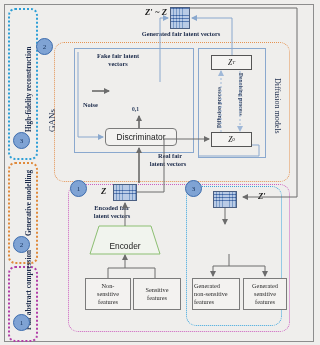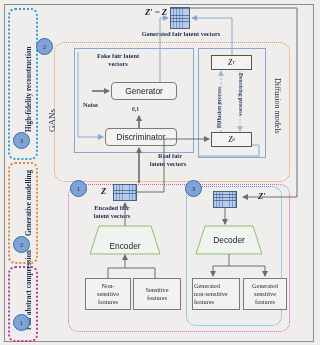--- a/index.html
+++ b/index.html
@@ -134,21 +134,20 @@
 
   <div class="txt mathit" style="left:145px;top:8px;">Z′ ~ Z</div>
   <div class="grid" style="left:170px;top:7px;width:20px;height:22px;"></div>
   <div class="txt small" style="left:131px;top:30px;width:100px;">Generated fair latent vectors</div>
 
   <div class="vlabel up" style="left:47px;top:132px;font-size:9px;font-weight:normal;">GANs</div>
 
   <div class="txt small" style="left:88px;top:52px;width:60px;">Fake fair latent</div>
   <div class="txt small" style="left:88px;top:60px;width:60px;">vectors</div>
 
-  <div class="mbox" style="left:111px;top:82px;width:66px;height:18px;">Generator</div>
   <div class="txt small" style="left:83px;top:101px;">Noise</div>
 
   <div class="txt tiny" style="left:132px;top:106px;font-weight:bold;">0,1</div>
 
   <div class="mbox" style="left:105px;top:128px;width:72px;height:18px;">Discriminator</div>
 
   <div class="txt small" style="left:146px;top:152px;width:48px;">Real fair</div>
   <div class="txt small" style="left:138px;top:160px;width:60px;">latent vectors</div>
 
   <div class="vlabel down" style="left:282px;top:78px;font-size:8px;font-weight:normal;">Diffusion models</div>
@@ -174,27 +173,20 @@
   <div class="txt mathit" style="left:258px;top:192px;">Z′</div>
 
   <div class="trapwrap" style="left:90px;top:226px;width:70px;height:40px;">
     <svg width="70" height="28">
       <polygon points="9,0 61,0 70,28 0,28" fill="#f1f4ee" stroke="#8cbf72" stroke-width="1"></polygon>
     </svg>
     <div style="position:absolute;inset:0;display:flex;align-items:center;justify-content:center;
                 font-size:8.4px;color:#232323;font-family:'Liberation Sans',sans-serif;">Encoder</div>
   </div>
 
-  <div class="trapwrap" style="left:196px;top:226px;width:66px;height:28px;">
-    <svg width="66" height="28">
-      <polygon points="9,0 57,0 66,28 0,28" fill="#f1f4ee" stroke="#8cbf72" stroke-width="1"></polygon>
-    </svg>
-    <div style="position:absolute;inset:0;display:flex;align-items:center;justify-content:center;
-                font-size:8.4px;color:#232323;font-family:'Liberation Sans',sans-serif;">Decoder</div>
-  </div>
 
   <div class="sqbox" style="left:85px;top:278px;width:46px;height:32px;flex-direction:column;">
     <span>Non-</span>
     <span>sensitive</span>
     <span>features</span>
   </div>
   <div class="sqbox" style="left:133px;top:278px;width:48px;height:32px;flex-direction:column;">
     <span>Sensitive</span>
     <span>features</span>
   </div>

